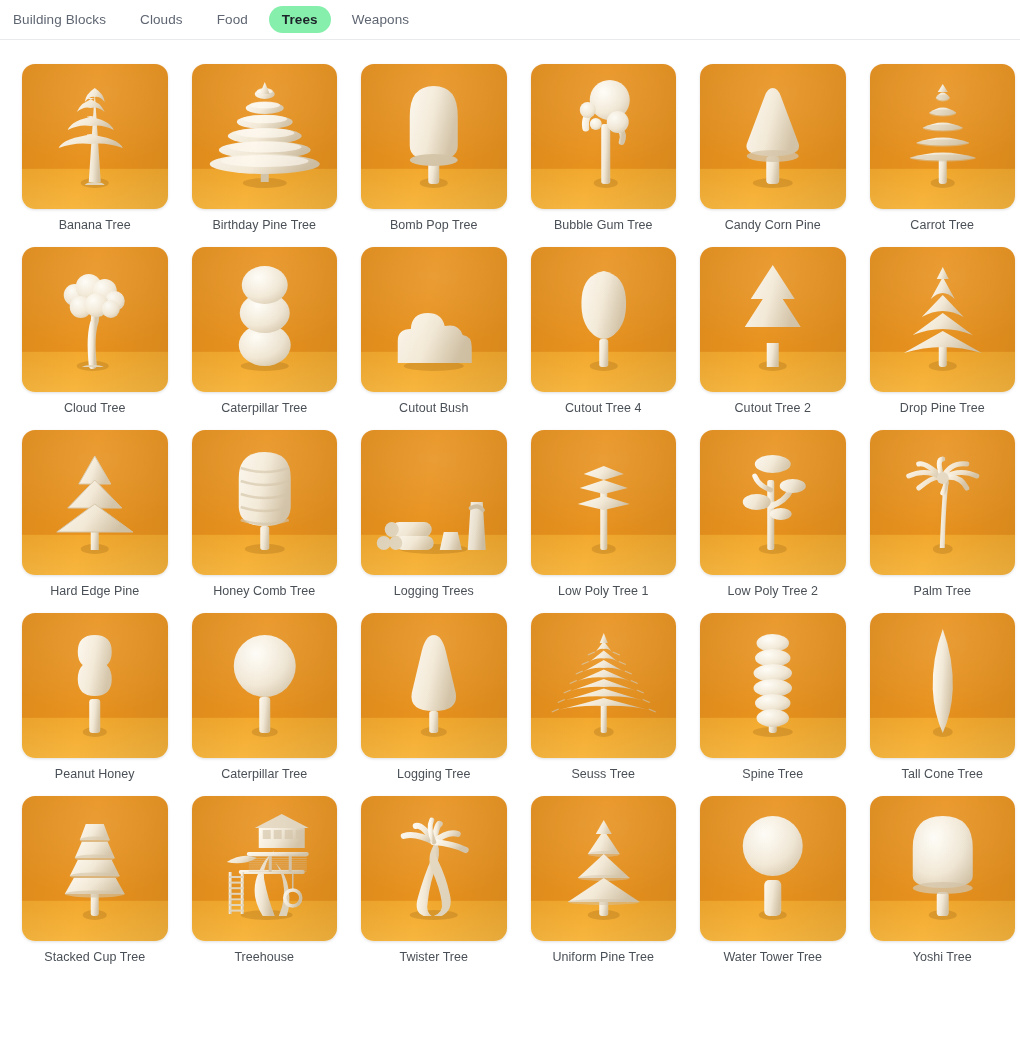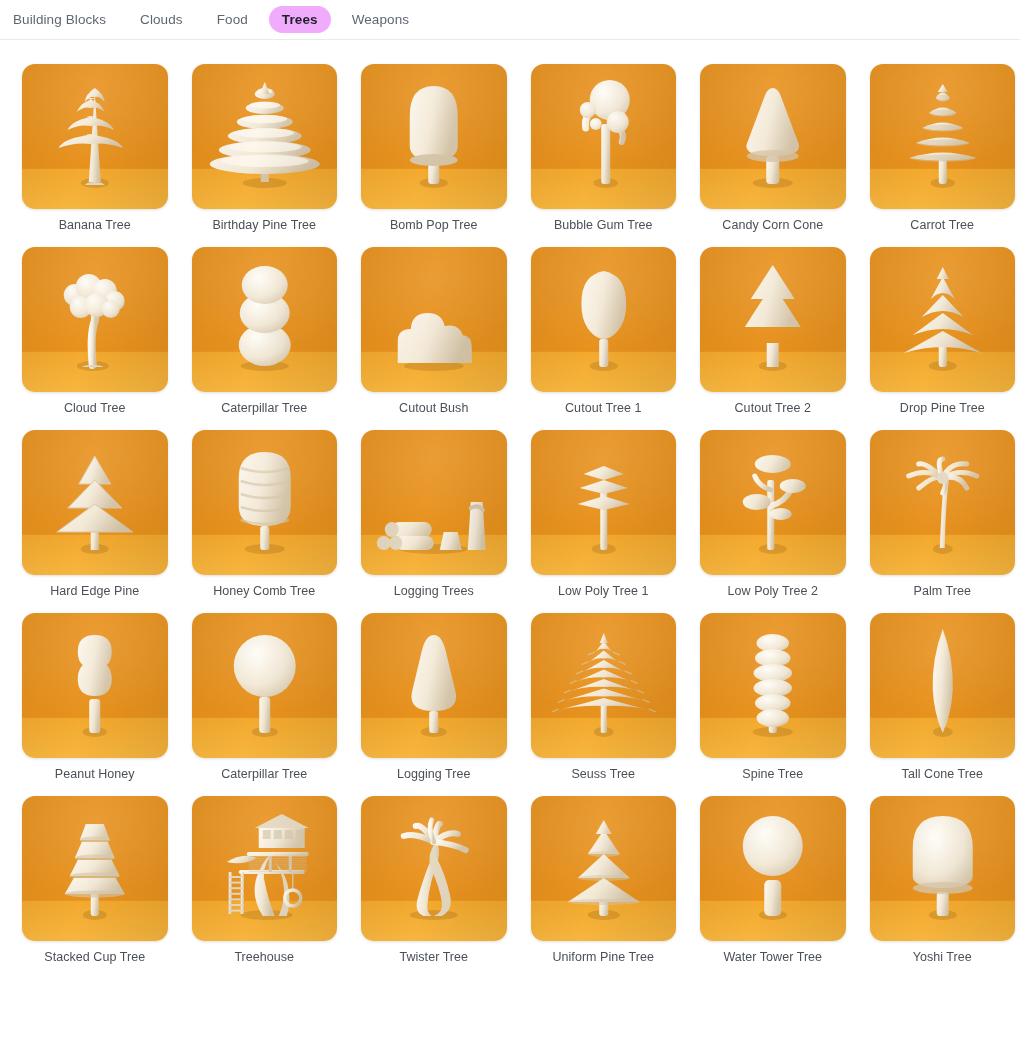--- a/index.html
+++ b/index.html
@@ -21,21 +21,21 @@
   .tab {
     font-size: 13.5px;
     color: #5f6672;
     padding: 6px 13px;
     border-radius: 14px;
     letter-spacing: .1px;
     white-space: nowrap;
     cursor: pointer;
   }
   .tab.active {
-    background: #f0abfc;
+    background: #86efac;
     color: #1d2129;
     font-weight: bold;
   }
   .divider { height: 1px; background: #e9eaec; width: 100%; }
 
   
   .grid {
     padding: 24px 5px 0 22px;
     display: grid;
     grid-template-columns: repeat(6, 1fr);
@@ -223,21 +223,21 @@
                 <stop offset="1" stop-color="#d6c6a9"></stop>
     </radialGradient>
   </defs>
             <ellipse cx="72" cy="119" rx="20" ry="5" fill="rgba(120,70,10,.20)"></ellipse>
     <rect x="65.5" y="92" width="13" height="28" rx="3.9" fill="url(#g4)"></rect>
     <path d="M72 24 q5 0 8 8 l18 48 q3 12 -26 12 q-29 0 -26 -12 l18 -48 q3 -8 8 -8z" fill="url(#g4)"></path>
     <ellipse cx="72" cy="92" rx="26" ry="6" fill="#d6c6a9" opacity=".8"></ellipse>
           </svg>
         </div>
       </div>
-      <div class="caption">Candy Corn Cone</div>
+      <div class="caption">Candy Corn Pine</div>
     </div>
     <div class="cell">
       <div class="thumb">
         <div class="stage">
           <svg viewBox="0 0 144 145" preserveAspectRatio="xMidYMid meet">
             <defs>
     <linearGradient id="g5" x1="0" y1="0" x2="1" y2="0.3">
       <stop offset="0" stop-color="#fffaf0"></stop>
                 <stop offset="0.55" stop-color="#f2e8d5"></stop>
                 <stop offset="1" stop-color="#d6c6a9"></stop>
@@ -360,21 +360,21 @@
                 <stop offset="0.6" stop-color="#f2e8d5"></stop>
                 <stop offset="1" stop-color="#d6c6a9"></stop>
     </radialGradient>
   </defs>
             <ellipse cx="72" cy="119" rx="14" ry="5" fill="rgba(120,70,10,.20)"></ellipse>
     <rect x="67.5" y="92" width="9" height="28" rx="2.6999999999999997" fill="url(#g9)"></rect>
     <path d="M72 24 q20 4 22 26 q2 22 -8 34 q-7 8 -14 8 q-7 0 -14 -8 q-10 -12 -8 -34 q2 -22 22 -26z" fill="url(#g9)"></path>
           </svg>
         </div>
       </div>
-      <div class="caption">Cutout Tree 1</div>
+      <div class="caption">Cutout Tree 4</div>
     </div>
     <div class="cell">
       <div class="thumb">
         <div class="stage">
           <svg viewBox="0 0 144 145" preserveAspectRatio="xMidYMid meet">
             <defs>
     <linearGradient id="g10" x1="0" y1="0" x2="1" y2="0.3">
       <stop offset="0" stop-color="#fffaf0"></stop>
                 <stop offset="0.55" stop-color="#f2e8d5"></stop>
                 <stop offset="1" stop-color="#d6c6a9"></stop>

